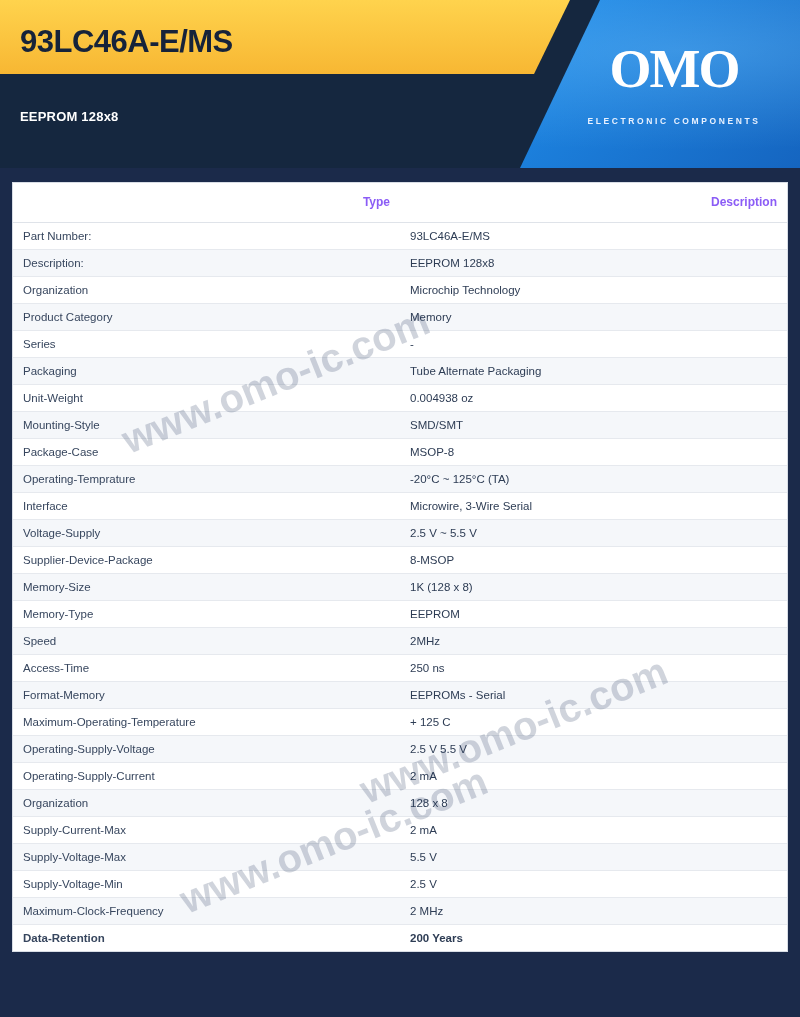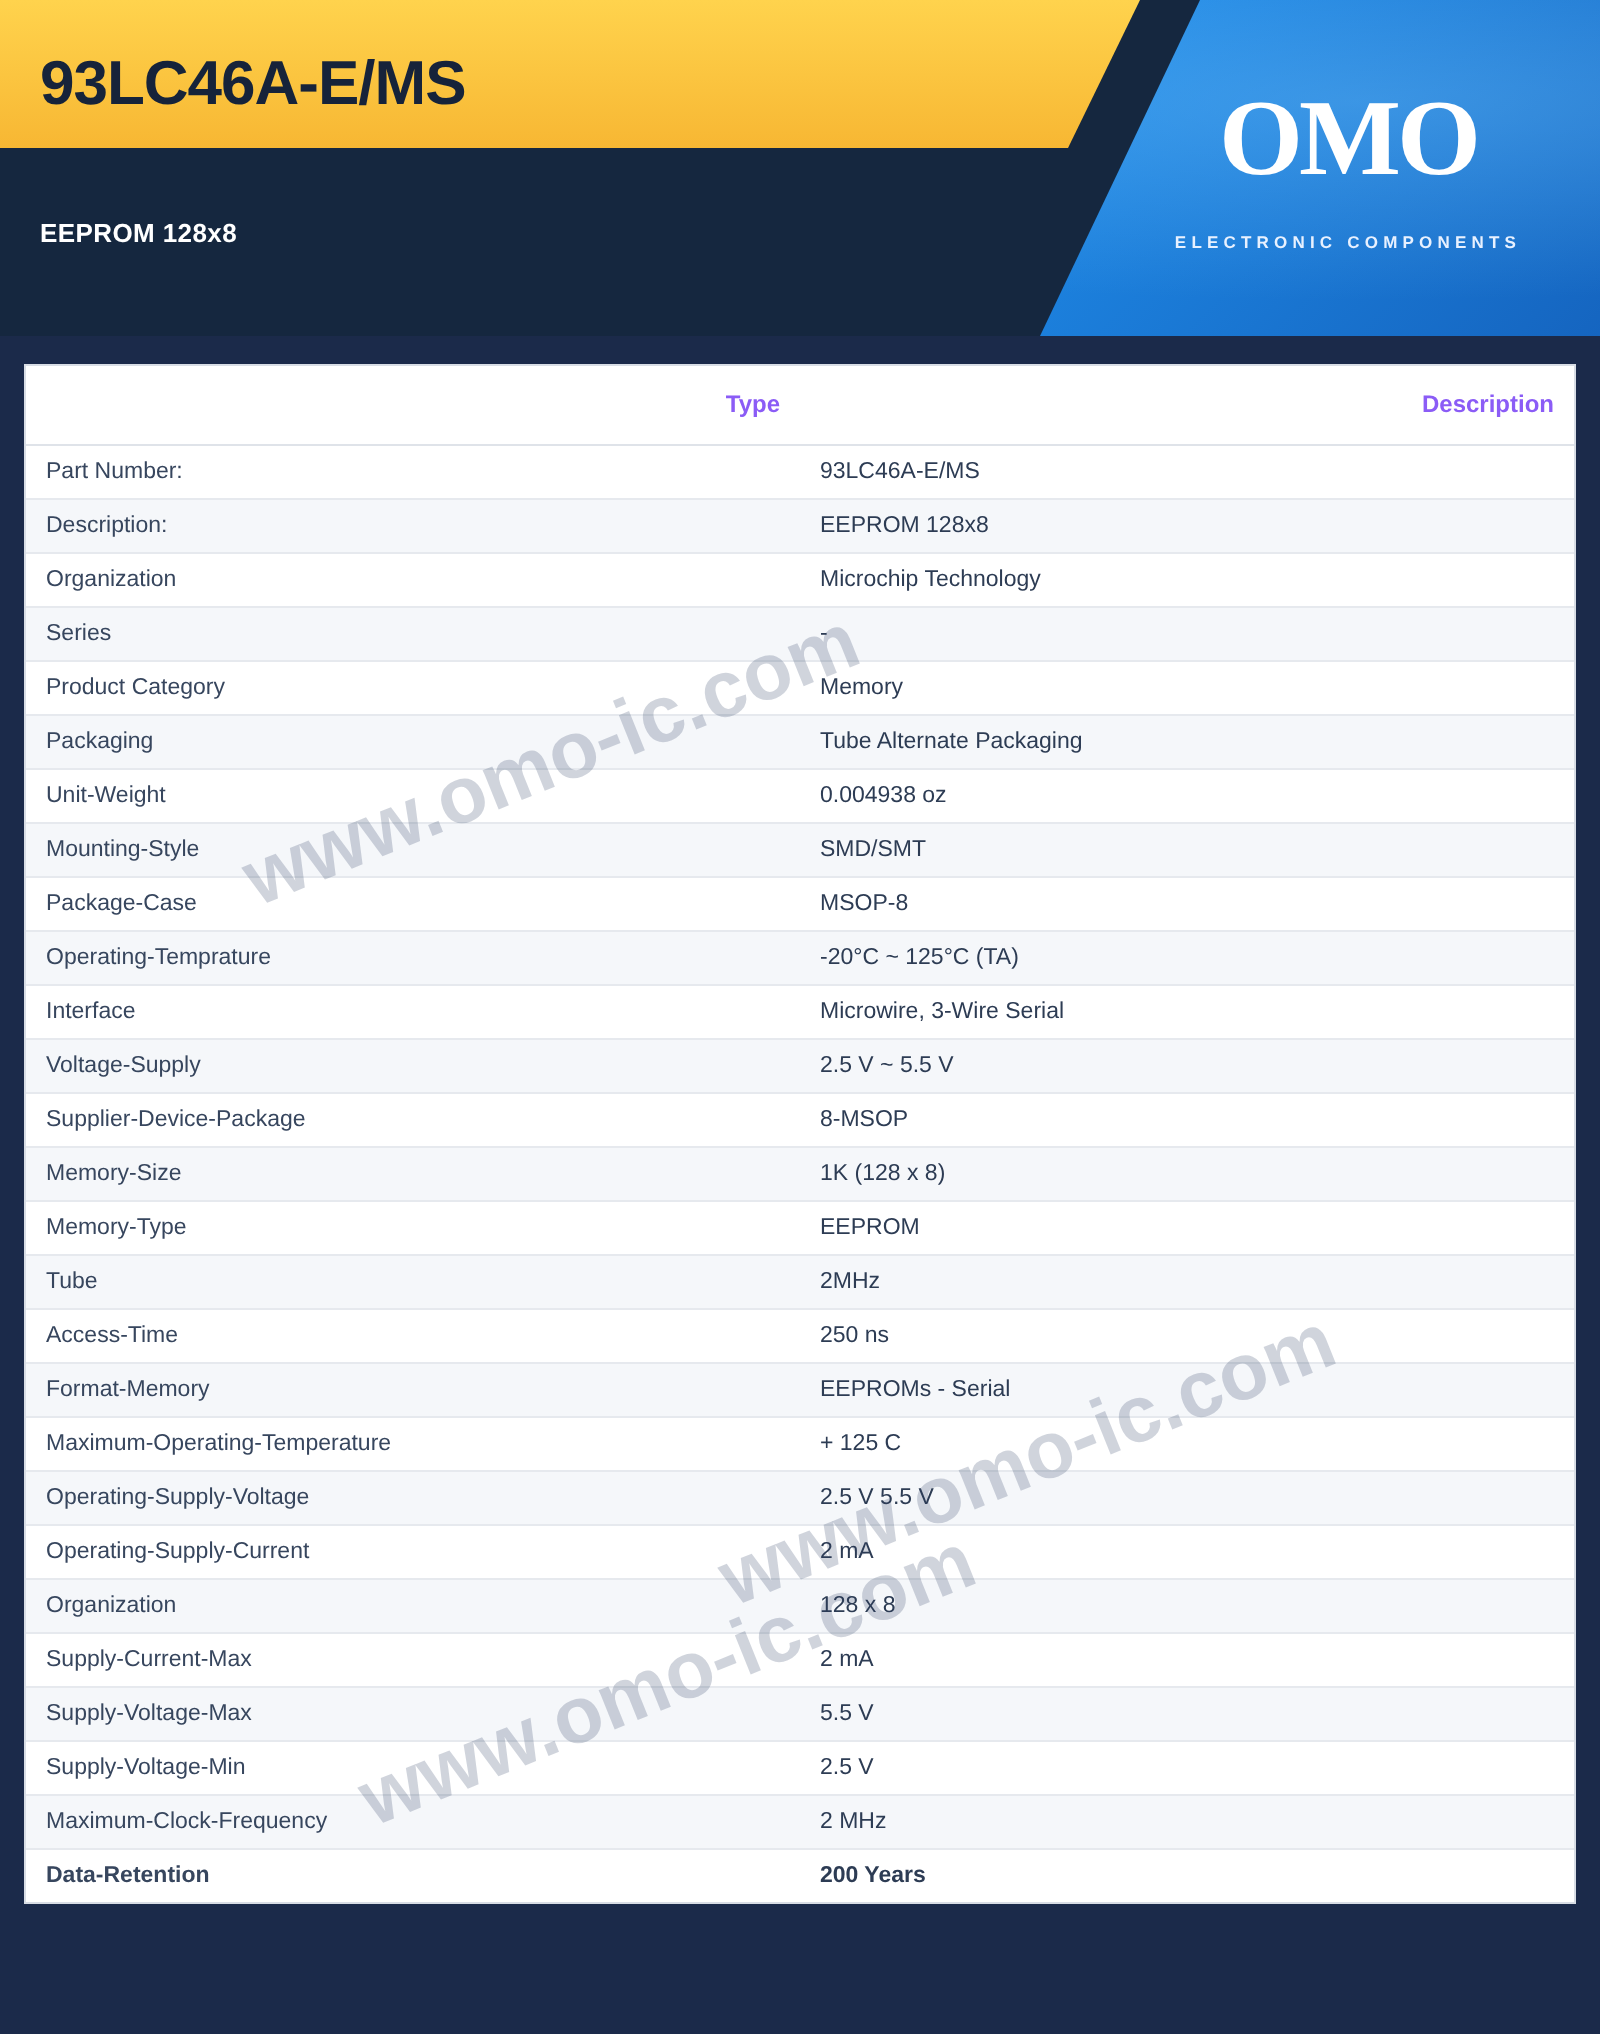--- a/index.html
+++ b/index.html
@@ -197,28 +197,28 @@
         </tr>
         <tr>
           <td class="key">Description:</td>
           <td class="val">EEPROM 128x8</td>
         </tr>
         <tr>
           <td class="key">Organization</td>
           <td class="val">Microchip Technology</td>
         </tr>
         <tr>
+          <td class="key">Product Category</td>
+          <td class="val">Memory</td>
+        </tr>
+        <tr>
           <td class="key">Series</td>
           <td class="val">-</td>
         </tr>
         <tr>
-          <td class="key">Product Category</td>
-          <td class="val">Memory</td>
-        </tr>
-        <tr>
           <td class="key">Packaging</td>
           <td class="val">Tube Alternate Packaging</td>
         </tr>
         <tr>
           <td class="key">Unit-Weight</td>
           <td class="val">0.004938 oz</td>
         </tr>
         <tr>
           <td class="key">Mounting-Style</td>
           <td class="val">SMD/SMT</td>
@@ -245,21 +245,21 @@
         </tr>
         <tr>
           <td class="key">Memory-Size</td>
           <td class="val">1K (128 x 8)</td>
         </tr>
         <tr>
           <td class="key">Memory-Type</td>
           <td class="val">EEPROM</td>
         </tr>
         <tr>
-          <td class="key">Tube</td>
+          <td class="key">Speed</td>
           <td class="val">2MHz</td>
         </tr>
         <tr>
           <td class="key">Access-Time</td>
           <td class="val">250 ns</td>
         </tr>
         <tr>
           <td class="key">Format-Memory</td>
           <td class="val">EEPROMs - Serial</td>
         </tr>

